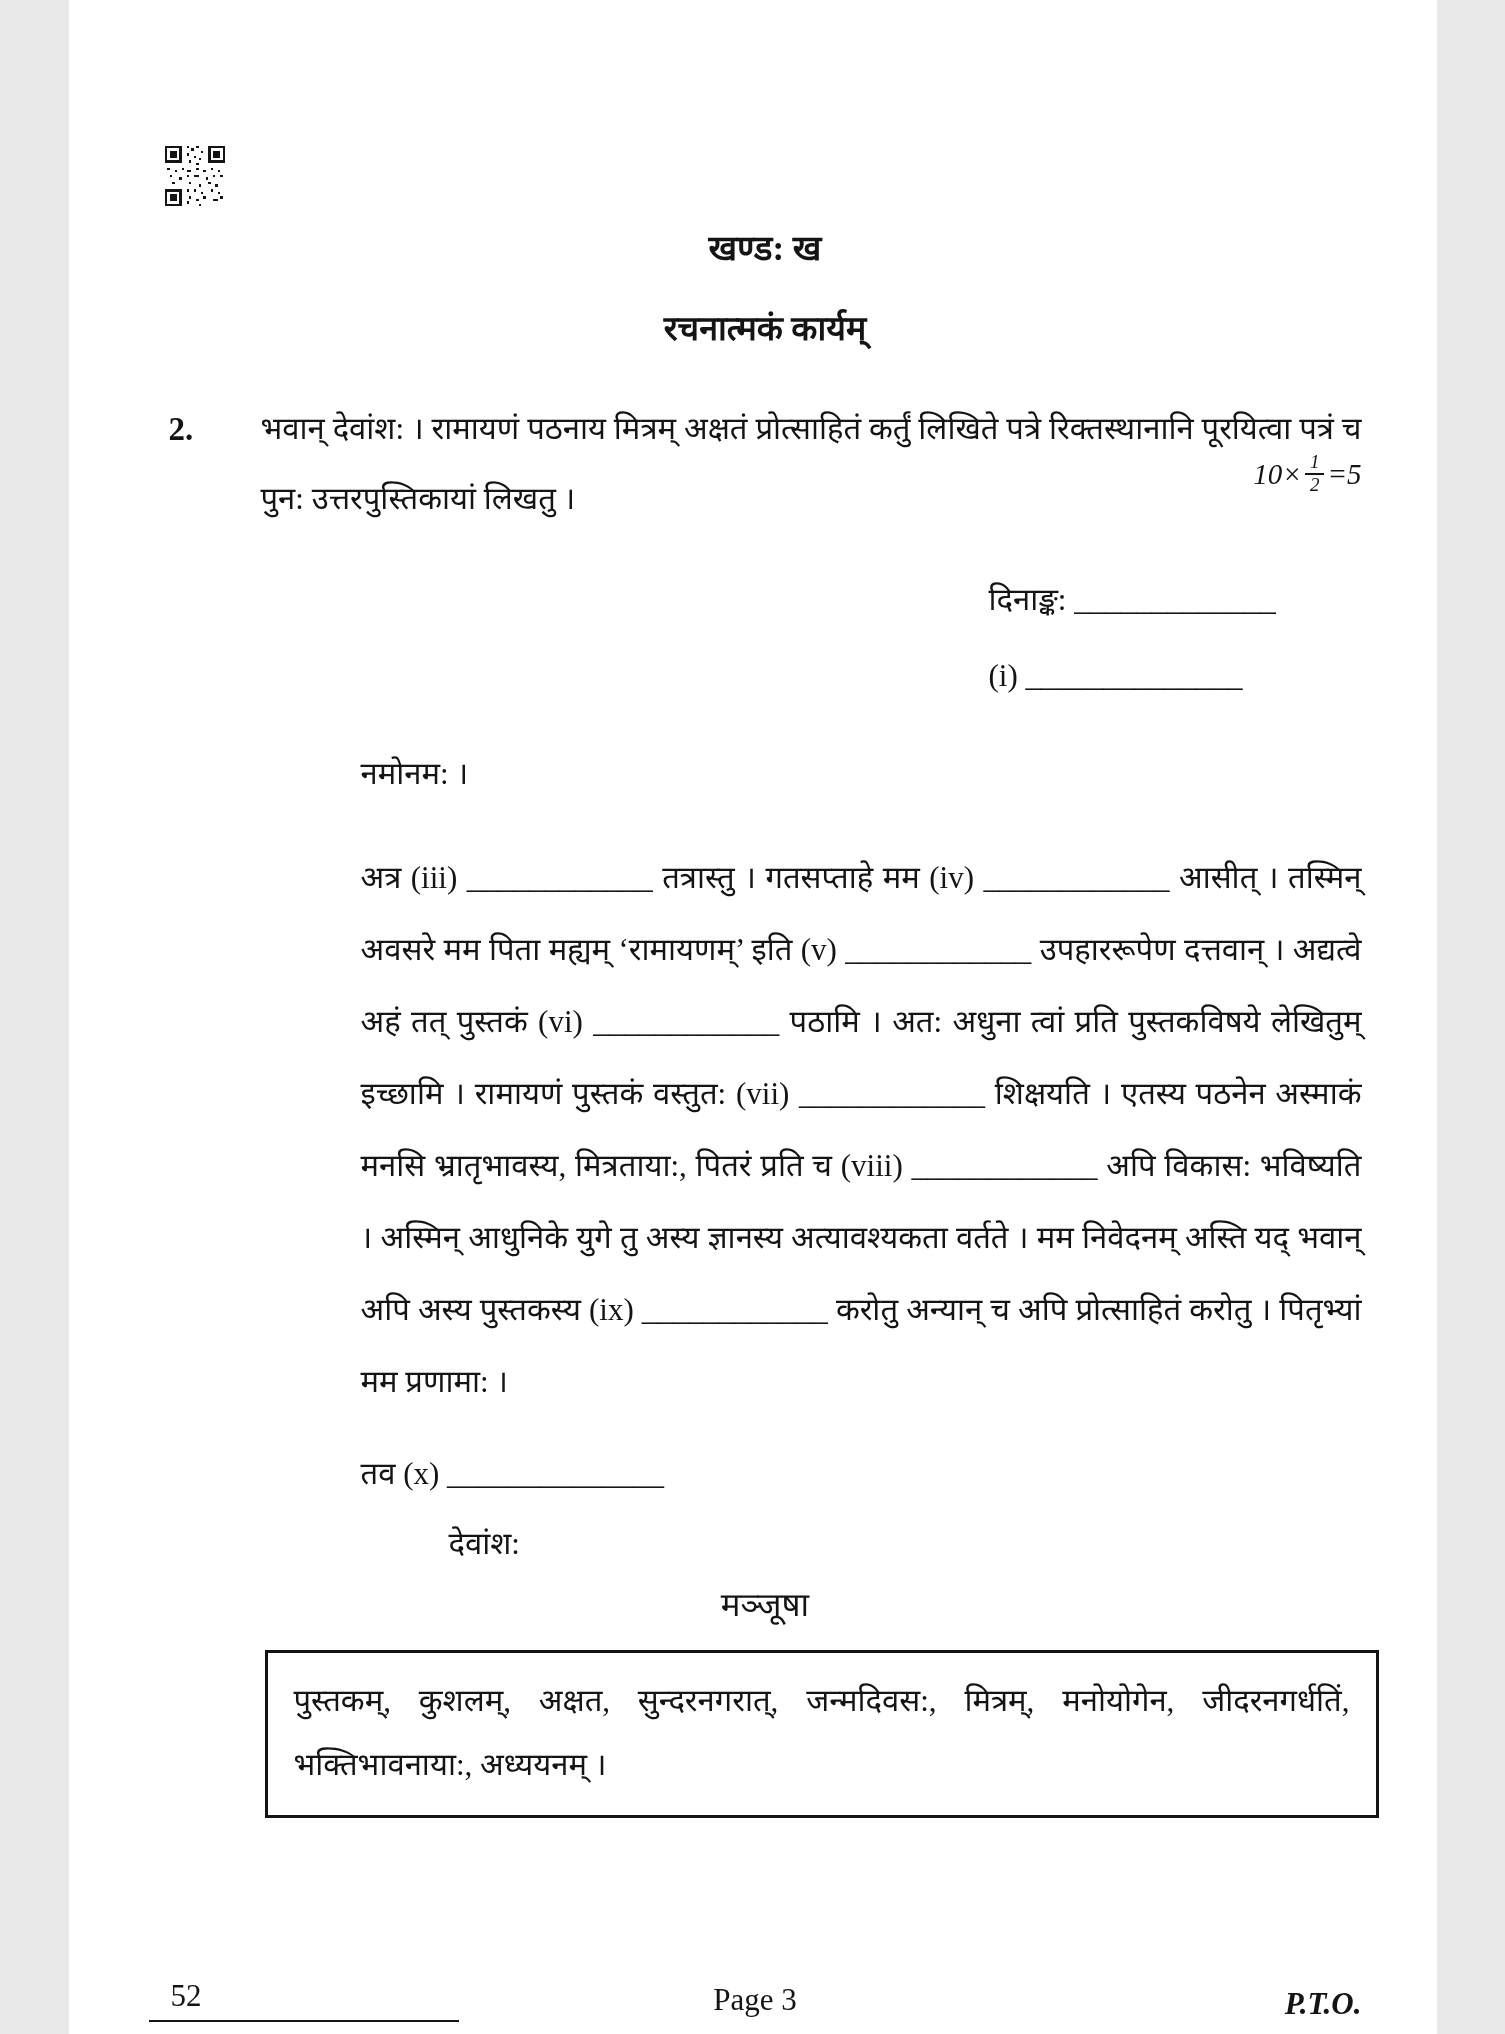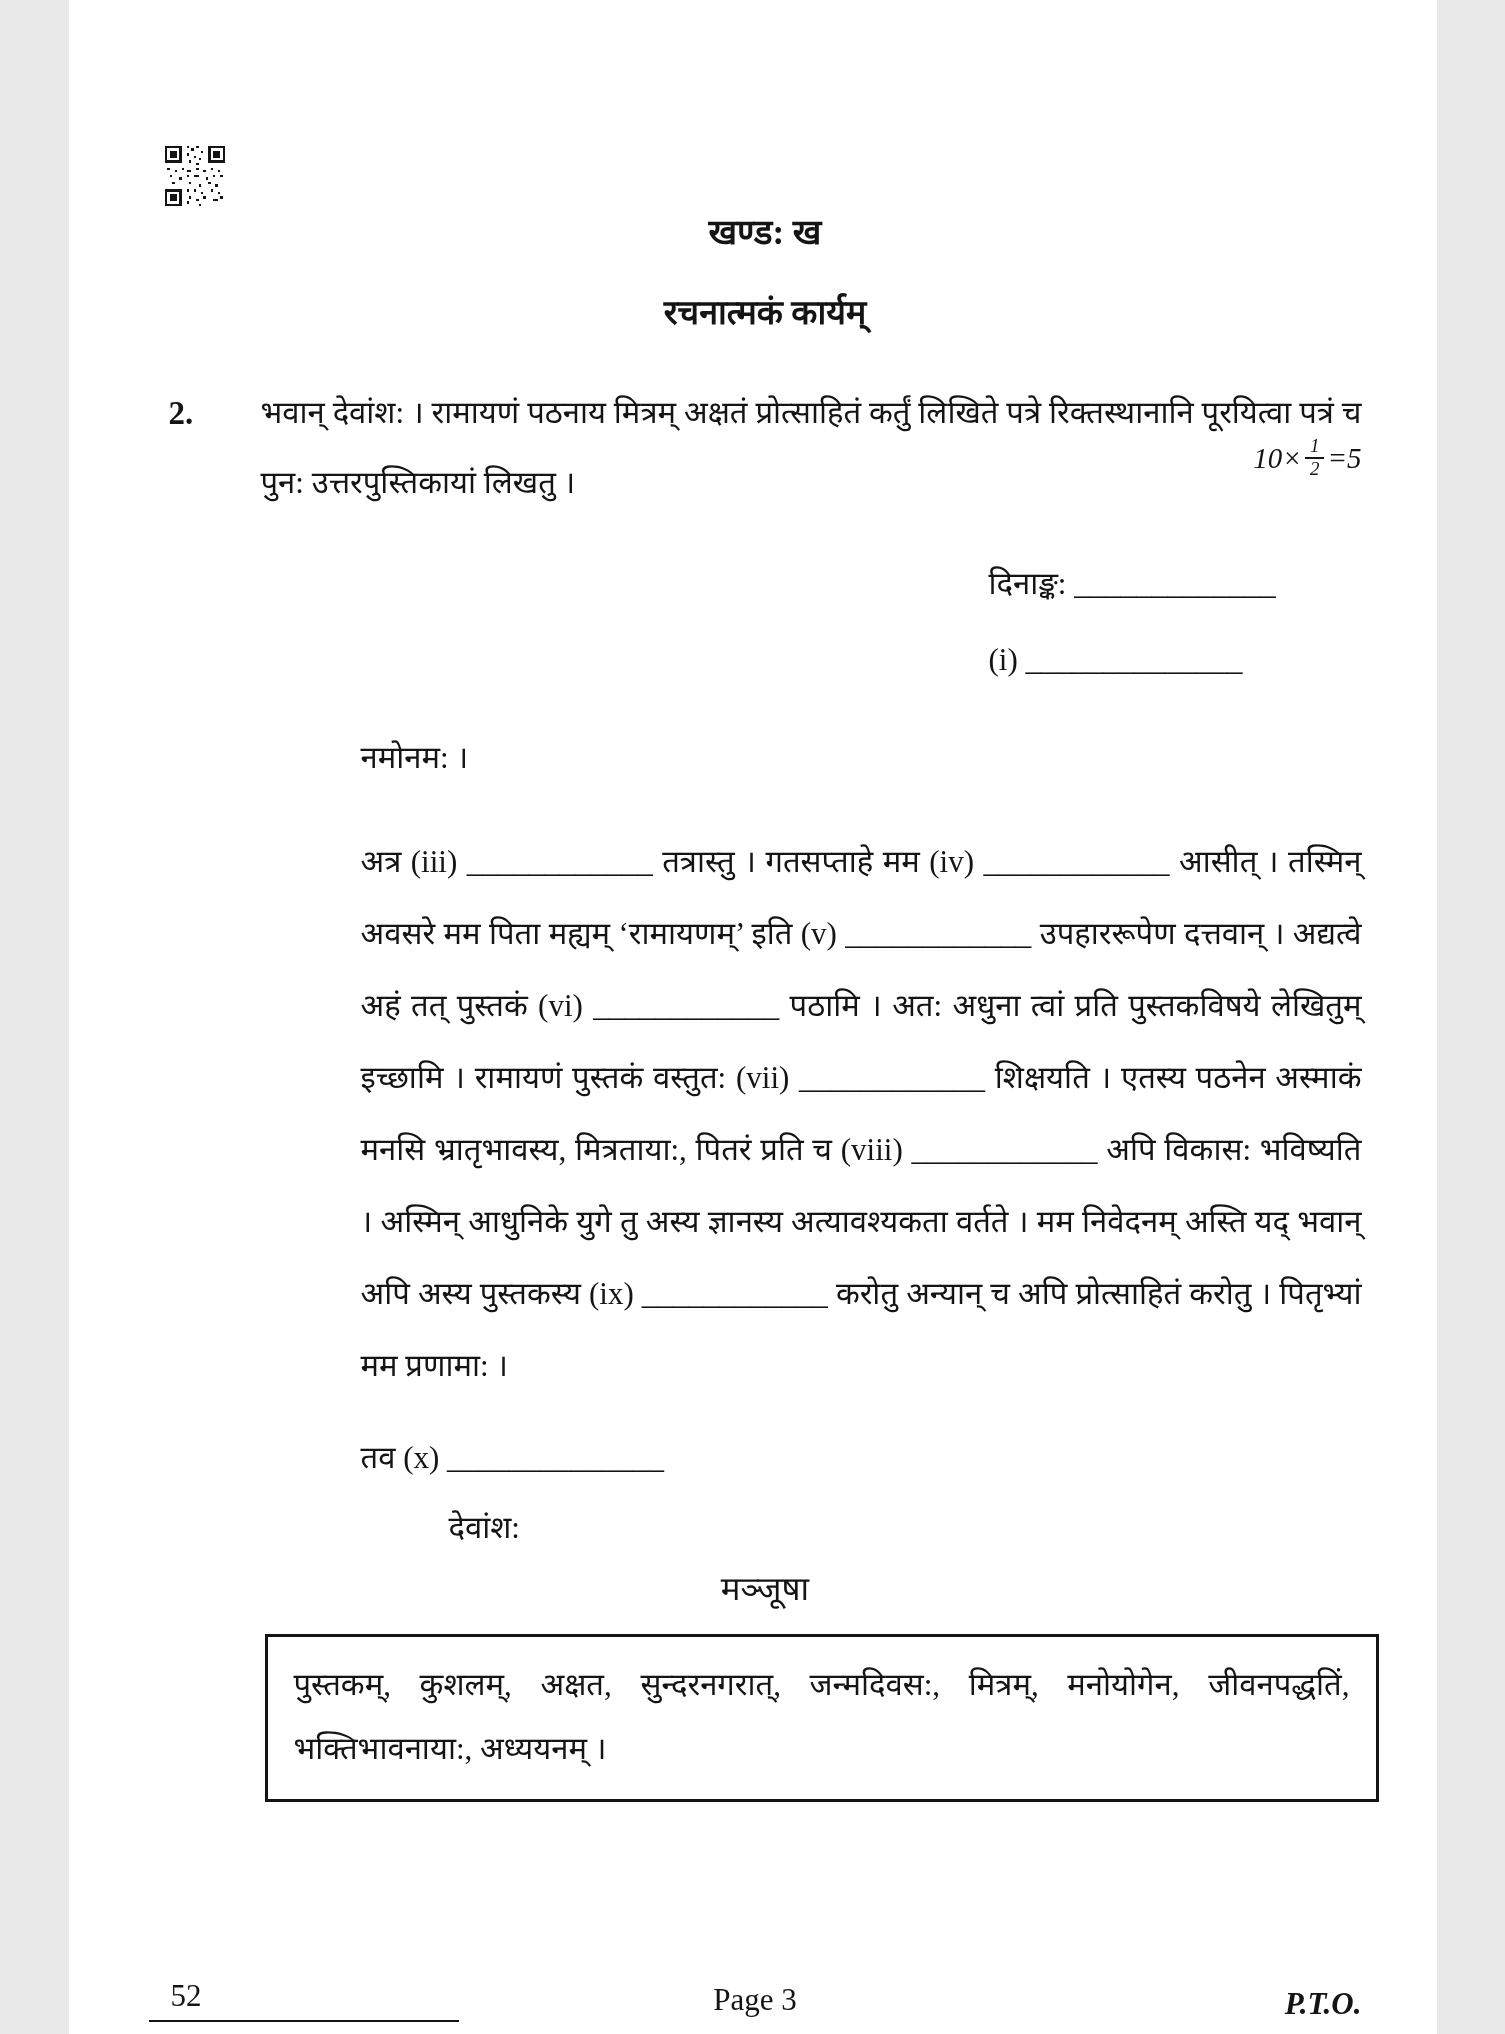--- a/index.html
+++ b/index.html
@@ -6,21 +6,21 @@
   * { margin: 0; padding: 0; box-sizing: border-box; }
   html, body { background: #e8e8e8; }
   .page {
     width: 1368px;
     height: 2034px;
     margin: 0 auto;
     background: #ffffff;
     color: #141414;
     font-family: "Liberation Serif", "DejaVu Serif", serif;
     position: relative;
-    padding: 0 75px 0 100px;
+    padding: 16px 75px 0 100px;
     overflow: hidden;
   }
   .qr {
     position: absolute;
     left: 96px;
     top: 146px;
     width: 60px;
     height: 60px;
   }
   .section-title {
@@ -180,21 +180,21 @@
       <div>(i) ______________</div>
     </div>
     <div class="greeting">नमोनम: ।</div>
     <div class="letter-paragraph">अत्र (iii) ____________ तत्रास्तु । गतसप्ताहे मम (iv) ____________ आसीत् । तस्मिन् अवसरे मम पिता मह्यम् ‘रामायणम्’ इति (v) ____________ उपहाररूपेण दत्तवान् । अद्यत्वे अहं तत् पुस्तकं (vi) ____________ पठामि । अत: अधुना त्वां प्रति पुस्तकविषये लेखितुम् इच्छामि । रामायणं पुस्तकं वस्तुत: (vii) ____________ शिक्षयति । एतस्य पठनेन अस्माकं मनसि भ्रातृभावस्य, मित्रताया:, पितरं प्रति च (viii) ____________ अपि विकास: भविष्यति । अस्मिन् आधुनिके युगे तु अस्य ज्ञानस्य अत्यावश्यकता वर्तते । मम निवेदनम् अस्ति यद् भवान् अपि अस्य पुस्तकस्य (ix) ____________ करोतु अन्यान् च अपि प्रोत्साहितं करोतु । पितृभ्यां मम प्रणामा: ।</div>
     <div class="closing">तव (x) ______________</div>
     <div class="signature">देवांश:</div>
   </div>
 
   <div class="manjusha-title">मञ्जूषा</div>
   <div class="wordbox">
-    <div class="wordbox-text">पुस्तकम्,  कुशलम्,  अक्षत,  सुन्दरनगरात्,  जन्मदिवस:,  मित्रम्,  मनोयोगेन, जीवनपद्धतिं, भक्तिभावनाया:, अध्ययनम् ।</div>
+    <div class="wordbox-text">पुस्तकम्,  कुशलम्,  अक्षत,  सुन्दरनगरात्,  जन्मदिवस:,  मित्रम्,  मनोयोगेन, जीदरनगर्धतिं, भक्तिभावनाया:, अध्ययनम् ।</div>
   </div>
 
   <div class="footer">
     <span class="code-wrap"><span>52</span></span>
     <span class="page-label">Page 3</span>
     <span class="pto">P.T.O.</span>
   </div>
 
 </div>
 

